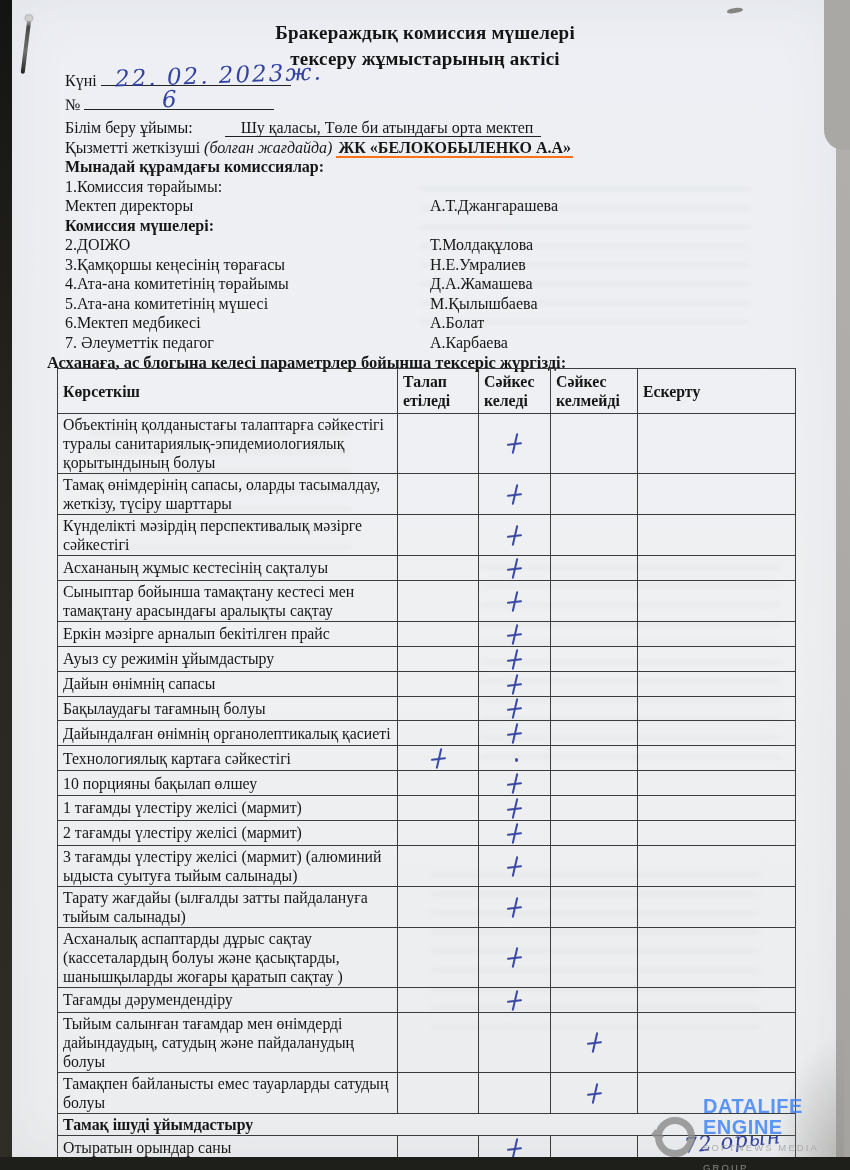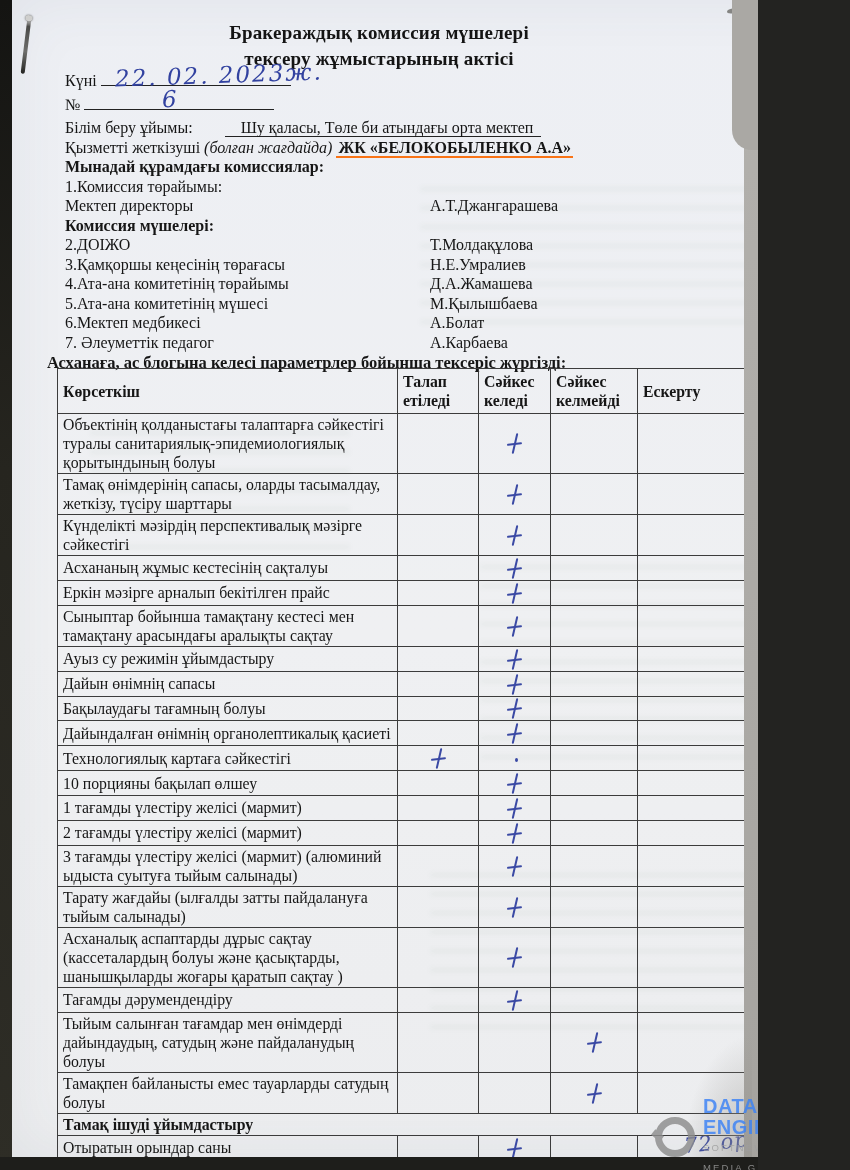--- a/index.html
+++ b/index.html
@@ -1,17 +1,17 @@
 <!DOCTYPE html>
 <html lang="kk"><head>
 <meta charset="utf-8">
 <style>
   html,body{margin:0;padding:0;}
   body{background:#232321;font-family:"Liberation Serif", serif;}
-  #screen{position:relative;width:758px;height:1170px;overflow:hidden;background:#232321;}
+  #screen{position:relative;width:850px;height:1170px;overflow:hidden;background:#232321;}
 
   
   .left-strip{position:absolute;left:0;top:0;width:12px;height:100%;
     background:linear-gradient(180deg,#141412 0%,#26251f 40%,#2e2d26 100%);}
   .bottom-strip{position:absolute;left:0;bottom:0;width:100%;height:13px;background:#1e1e1b;}
   .right-band{position:absolute;right:0;top:0;width:14px;height:100%;
     background:linear-gradient(180deg,#b3b1ad,#a5a39f);}
   .corner-tr{position:absolute;right:0;top:0;width:26px;height:150px;background:#aaa8a4;
     border-bottom-left-radius:20px;}
   .corner-br{position:absolute;right:6px;bottom:6px;width:70px;height:130px;
@@ -211,28 +211,28 @@
           <td class="note"></td>
         </tr>
         <tr>
           <td class="ind">Асхананың жұмыс кестесінің сақталуы</td>
           <td class="mark"></td>
           <td class="mark"><span class="check"></span></td>
           <td class="mark"></td>
           <td class="note"></td>
         </tr>
         <tr>
+          <td class="ind">Сыныптар бойынша тамақтану кестесі мен тамақтану арасындағы аралықты сақтау</td>
+          <td class="mark"></td>
+          <td class="mark"><span class="check"></span></td>
+          <td class="mark"></td>
+          <td class="note"></td>
+        </tr>
+        <tr>
           <td class="ind">Еркін мәзірге арналып бекітілген прайс</td>
-          <td class="mark"></td>
-          <td class="mark"><span class="check"></span></td>
-          <td class="mark"></td>
-          <td class="note"></td>
-        </tr>
-        <tr>
-          <td class="ind">Сыныптар бойынша тамақтану кестесі мен тамақтану арасындағы аралықты сақтау</td>
           <td class="mark"></td>
           <td class="mark"><span class="check"></span></td>
           <td class="mark"></td>
           <td class="note"></td>
         </tr>
         <tr>
           <td class="ind">Ауыз су режимін ұйымдастыру</td>
           <td class="mark"></td>
           <td class="mark"><span class="check"></span></td>
           <td class="mark"></td>

